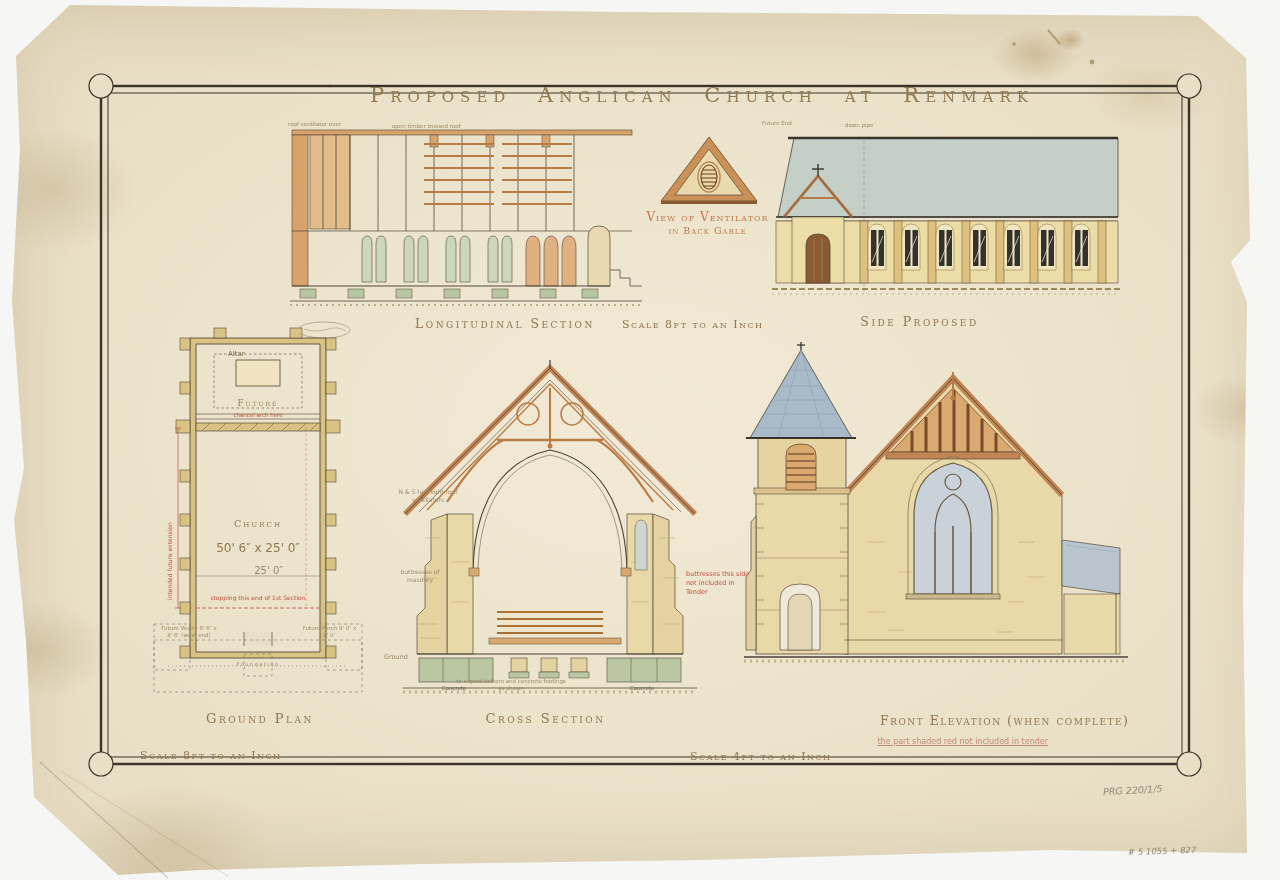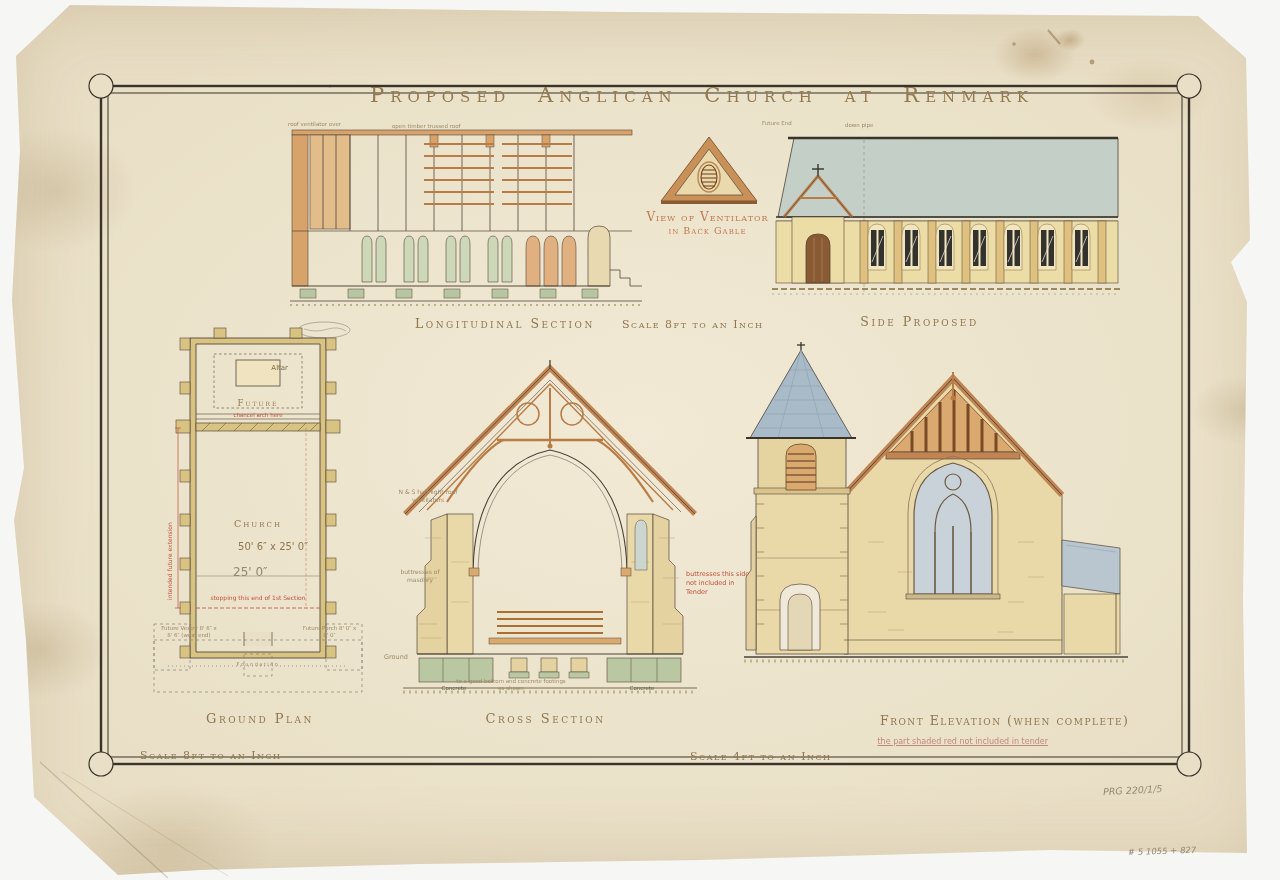--- a/index.html
+++ b/index.html
@@ -267,26 +267,26 @@
     <line x1="96" y1="308" x2="96" y2="322" stroke="#55483a" stroke-width="0.7"></line>
     <line x1="124" y1="308" x2="124" y2="322" stroke="#55483a" stroke-width="0.7"></line>
     <g fill="none" stroke="#8b8378" stroke-width="0.7" stroke-dasharray="3,3">
       <rect x="6" y="300" width="36" height="46"></rect>
       <rect x="178" y="300" width="36" height="46"></rect>
       <rect x="6" y="316" width="208" height="52"></rect>
       <rect x="96" y="330" width="28" height="22"></rect>
     </g>
     <line x1="20" y1="342" x2="200" y2="342" stroke="#8b8378" stroke-width="0.8" stroke-dasharray="1,3"></line>
   </svg>
-  <div class="tinynote" style="left:228px;top:364px;width:60px;font-size:7px;text-align:right;color:#7d6a47">Altar</div>
+  <div class="tinynote" style="left:228px;top:350px;width:60px;font-size:7px;text-align:left;color:#7d6a47">Altar</div>
   <div class="cap" style="left:218px;top:398px;width:80px;font-size:8.5px;letter-spacing:2px">Future</div>
   <div class="tinynote red" style="left:208px;top:412px;width:100px;font-size:5.5px;text-align:center">chancel arch here</div>
   <div class="cap" style="left:218px;top:518px;width:80px;font-size:9.5px;letter-spacing:2px">Church</div>
-  <div class="tinynote" style="left:228px;top:540px;width:90px;font-size:10px;text-align:center;color:#8f7750">50' 6″ x 25' 0″</div>
-  <div class="tinynote pencil" style="left:233px;top:564px;width:50px;font-size:12px;text-align:left">25' 0″</div>
+  <div class="tinynote" style="left:213px;top:540px;width:90px;font-size:12px;text-align:center;color:#8f7750">50' 6″ x 25' 0″</div>
+  <div class="tinynote pencil" style="left:233px;top:564px;width:50px;font-size:10px;text-align:right">25' 0″</div>
   <div class="tinynote red" style="left:198px;top:594px;width:120px;font-size:6px;text-align:center">stopping this end of 1st Section</div>
   <div class="tinynote" style="left:160px;top:625px;width:58px;font-size:5.5px;text-align:center">Future Vestry 8' 6″ x 8' 6″ (west end)</div>
   <div class="tinynote" style="left:302px;top:625px;width:55px;font-size:5.5px;text-align:center">Future Porch 8' 0″ x 8' 0″</div>
   <div class="tinynote" style="left:226px;top:661px;width:64px;font-size:5px;letter-spacing:1.5px;text-align:center">Foundation</div>
   <div class="vtext red" style="left:166px;top:430px;height:170px;font-size:6px;color:#bf4f3c">intended future extension</div>
   <div class="cap" style="left:195px;top:711px;width:130px;font-size:13px">Ground Plan</div>
   <div class="cap" style="left:140px;top:749px;width:135px;font-size:11px;letter-spacing:1.5px;text-align:left">Scale 8ft to an Inch</div>
 
   <svg style="left:385px;top:362px" width="330" height="342" viewBox="0 0 330 342">
     <path d="M20,152 L165,6 L310,152" stroke="#c08552" stroke-width="5.5" fill="none"></path>

